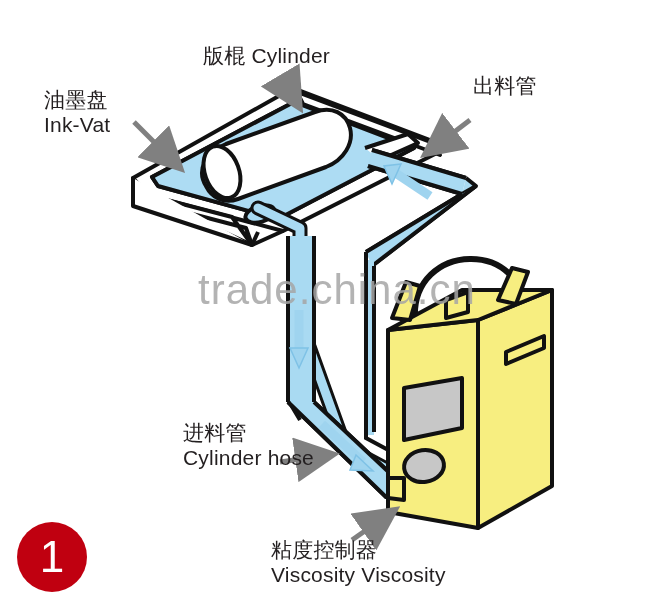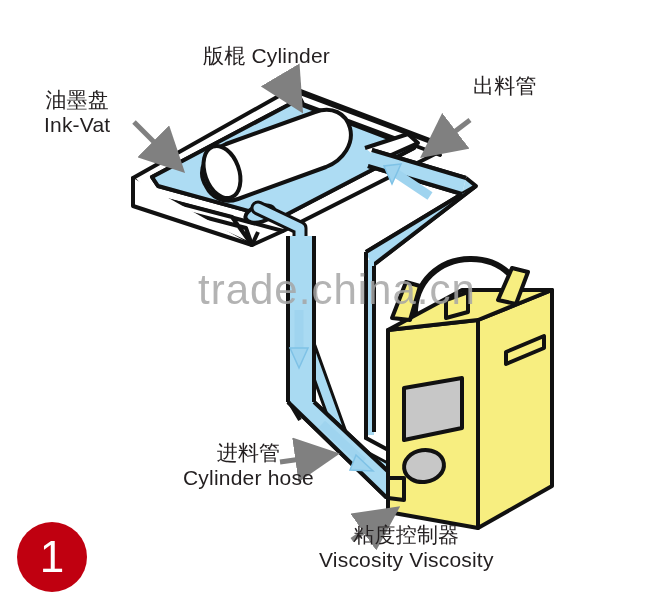--- a/index.html
+++ b/index.html
@@ -13,28 +13,28 @@
   #stage{position:absolute;left:0;top:0;width:645px;height:610px;}
   svg.diagram{position:absolute;left:0;top:0;width:645px;height:610px;}
 
   .label{
     position:absolute;
     color:#231f20;
     line-height:1.18;
     white-space:nowrap;
     letter-spacing:.2px;
   }
-  .label .cn{font-size:21px;display:block;text-align:center;}
+  .label .cn{font-size:21px;display:block;}
   .label .en{font-size:21px;display:block;}
 
   #lbl-inkvat{left:44px;top:88px;}
   #lbl-cylinder{left:203px;top:44px;}
   #lbl-delivery{left:473px;top:74px;}
-  #lbl-suction{left:183px;top:441px;}
-  #lbl-viscosity{left:271px;top:523px;margin-left:48px;}
+  #lbl-suction{left:183px;top:421px;}
+  #lbl-viscosity{left:271px;top:538px;}
 
   #badge{
     position:absolute;left:17px;top:522px;
     width:70px;height:70px;border-radius:50%;
     background:#c00010;
     display:flex;align-items:center;justify-content:center;
     color:#ffffff;font-size:44px;line-height:1;
     font-family:"Liberation Sans","DejaVu Sans",sans-serif;
   }
 

